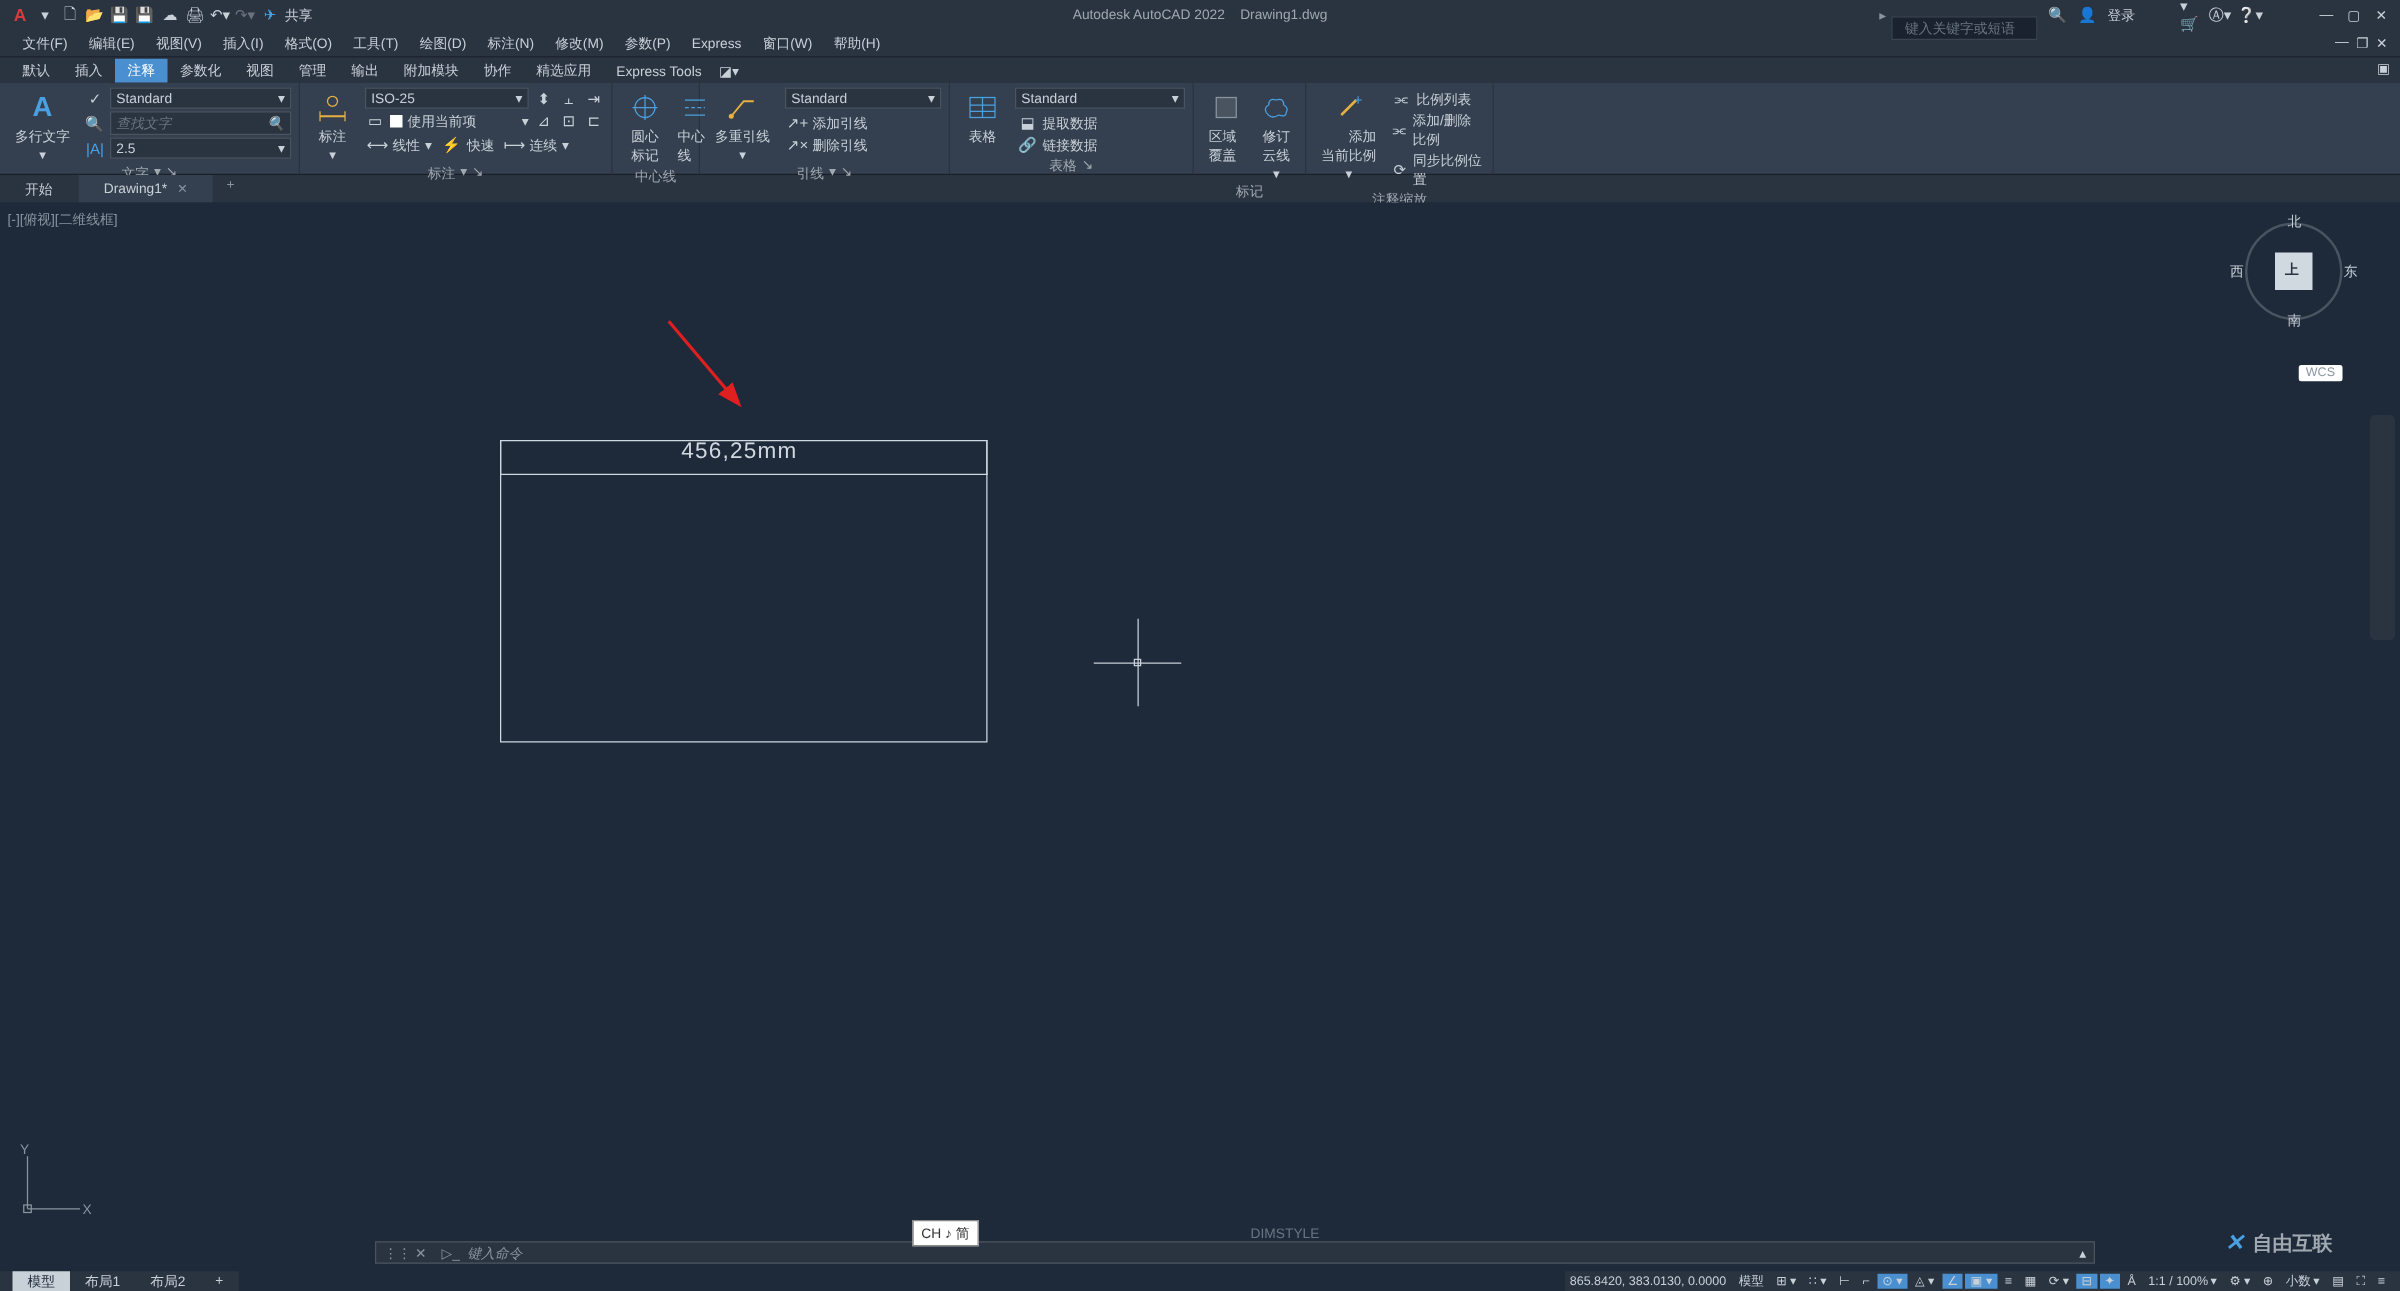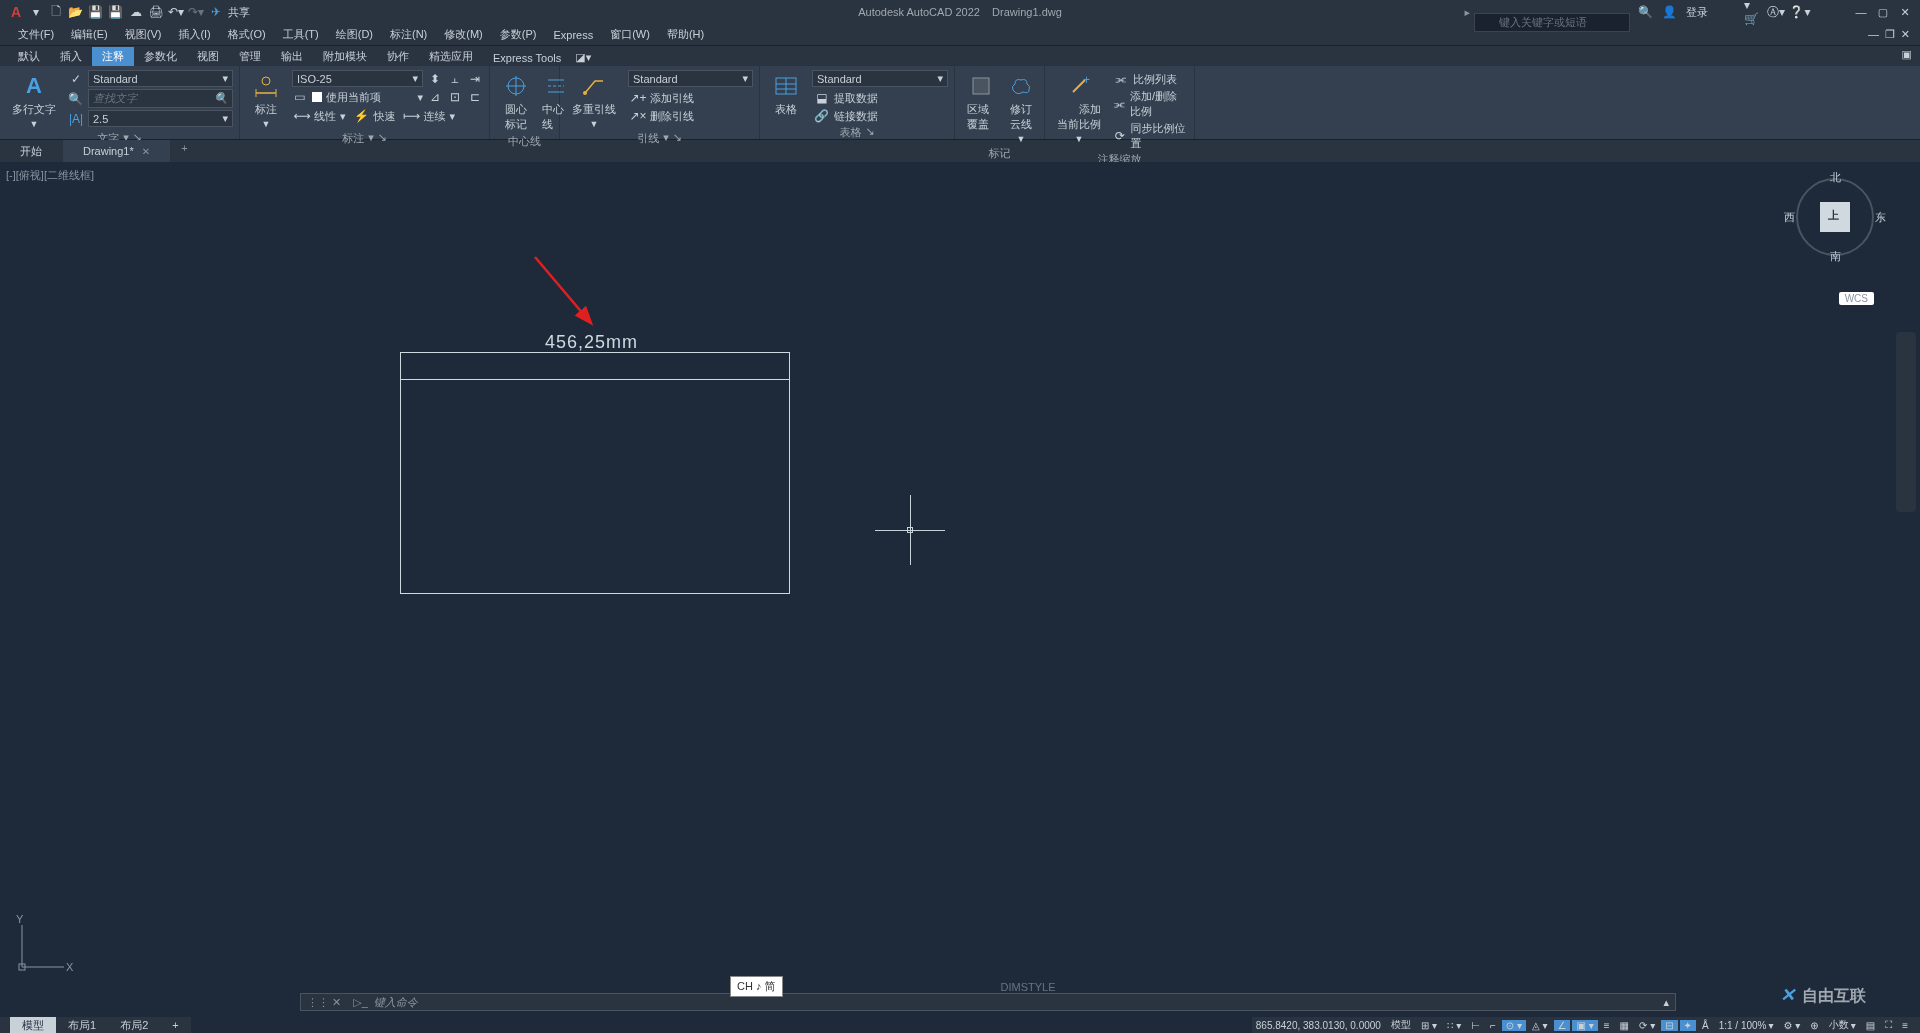--- a/index.html
+++ b/index.html
@@ -3,21 +3,21 @@
 <meta charset="utf-8">
 <style>
 * { box-sizing: border-box; margin: 0; padding: 0; font-family: "Microsoft YaHei", sans-serif; }
 body { background: #1e2a3a; color: #c8d0d8; font-size: 11px; overflow: hidden; width: 1920px; height: 1033px; position: relative; }
 .titlebar { height: 24px; background: #2a3340; display: flex; align-items: center; position: relative; }
 .titlebar .left-icons { display: flex; align-items: center; gap: 4px; padding-left: 8px; }
 .titlebar .icon { width: 16px; height: 16px; display: inline-flex; align-items: center; justify-content: center; font-size: 12px; }
 .titlebar .logo { color: #d63c3c; font-weight: bold; font-size: 14px; }
 .titlebar .title { position: absolute; left: 50%; transform: translateX(-50%); color: #a0a8b0; }
 .titlebar .right-controls { margin-left: auto; display: flex; align-items: center; gap: 8px; padding-right: 8px; }
-.titlebar .search-box { background: #1a2230; border: 1px solid #3a4450; padding: 1px 24px; width: 156px; color: #6a7480; margin-top: 20px; }
+.titlebar .search-box { background: #1a2230; border: 1px solid #3a4450; padding: 1px 10px; width: 117px; color: #6a7480; margin-top: 20px; }
 .titlebar .search-icon { color: #8a94a0; }
 .titlebar .win-btn { width: 14px; text-align: center; cursor: pointer; }
 .menubar { height: 22px; background: #2a3340; display: flex; align-items: center; padding-left: 10px; gap: 1px; border-bottom: 1px solid #1a2028; }
 .menubar .menu-item { padding: 2px 8px; color: #c8d0d8; }
 .tab-strip { height: 20px; background: #2a3340; display: flex; align-items: flex-end; padding-left: 8px; position: relative; }
 .tab-strip .ribbon-tab { padding: 2px 10px; color: #c8d0d8; }
 .tab-strip .ribbon-tab.active { background: #4a90d0; color: #fff; }
 .tab-strip .ribbon-arrow { position: absolute; right: 8px; top: 2px; }
 .ribbon { height: 74px; background: #34404f; display: flex; border-bottom: 1px solid #1a2028; }
 .panel { border-right: 1px solid #2a3340; display: flex; flex-direction: column; padding: 4px 6px 0 6px; }
@@ -414,21 +414,21 @@
     <span style="position:absolute;bottom:-2px;left:40px">南</span>
     <span style="position:absolute;top:38px;right:-6px">东</span>
     <span style="position:absolute;top:38px;left:-6px">西</span>
     <span style="position:absolute;top:36px;left:38px;color:#2a3340;font-weight:bold">上</span>
   </div>
   <div class="wcs-label">WCS</div>
   <div class="navbar-right"></div>
 
   <div class="drawing-rect" style="left:400px; top:190px; width:390px; height:242px;"></div>
   <div class="drawing-rect" style="left:400px; top:190px; width:390px; height:28px; border-bottom:1px solid #d0d8e0; border-top:none;"></div>
-  <div class="dim-text" style="left:545px; top:170px; letter-spacing:1px;">456,25mm</div>
+  <div class="dim-text" style="left:545px; top:188px; letter-spacing:1px;">456,25mm</div>
 
   <svg class="red-arrow" style="left:530px; top:90px;" width="80" height="80">
     <defs>
         <marker id="ah" markerWidth="8" markerHeight="8" refX="6" refY="3" orient="auto">
           <polygon points="0 0, 8 3, 0 6" fill="#e02020"></polygon>
         </marker>
       </defs>
     <line x1="5" y1="5" x2="60" y2="70" stroke="#e02020" stroke-width="2.5" marker-end="url(#ah)"></line>
   </svg>
 

